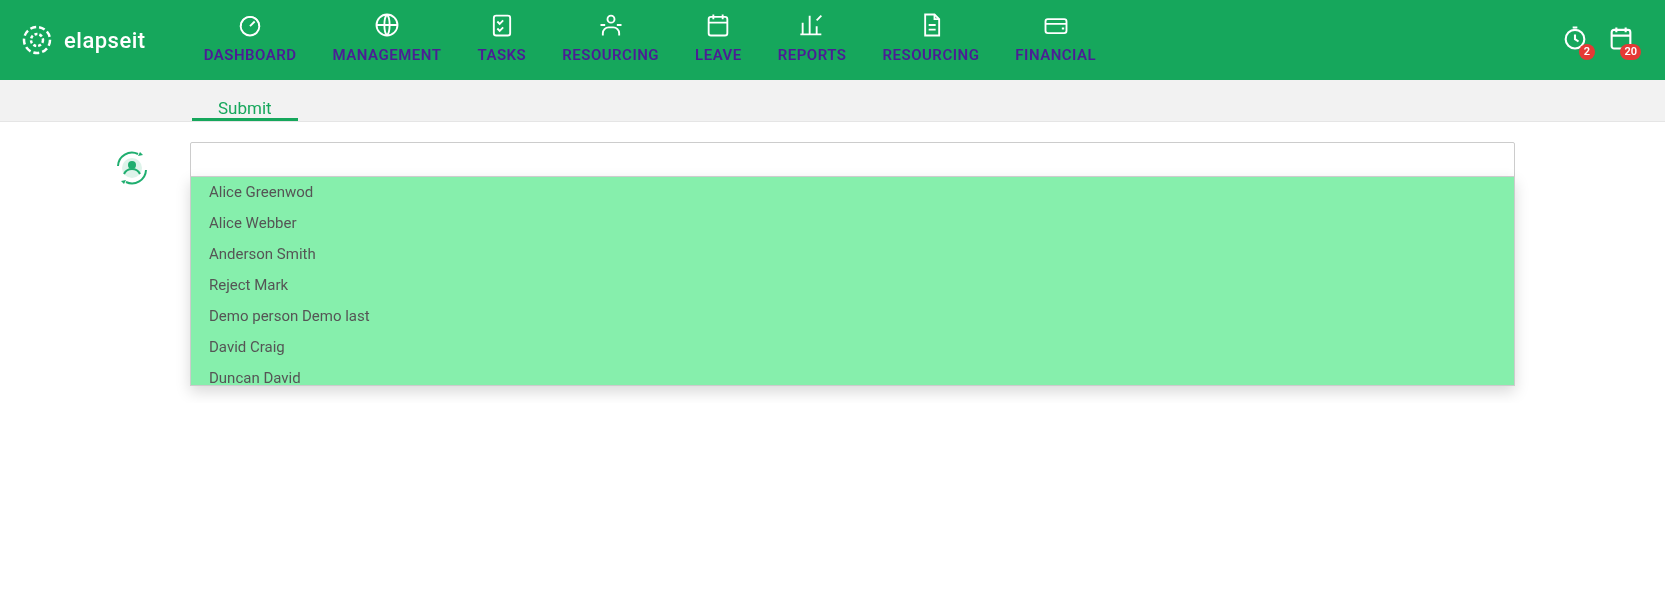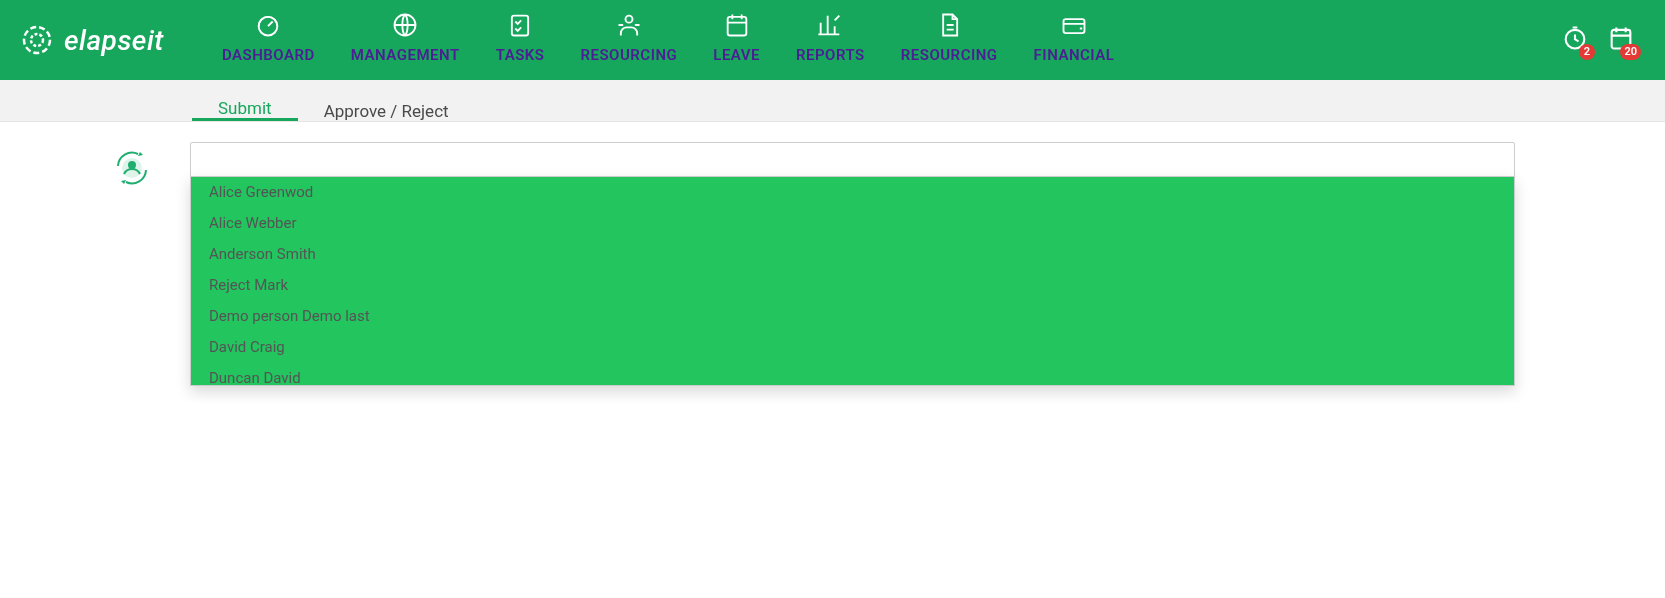--- a/index.html
+++ b/index.html
@@ -20,24 +20,23 @@
   }
   .logo-wrap {
     display: flex;
     align-items: center;
     color: #fff;
     gap: 10px;
     margin-right: 40px;
   }
   .logo-mark svg { display:block; }
   .logo-text {
-    font-size: 28px;
+    font-size: 22px;
     font-weight: 500;
     letter-spacing: .5px;
-    font-style: italic;
   }
   .nav {
     display: flex;
     align-items: flex-end;
     height: 100%;
     gap: 0;
   }
   .nav-item {
     display: flex;
     flex-direction: column;
@@ -127,21 +126,21 @@
     border-radius: 2px;
     background: #fff;
     padding: 6px 10px;
     font-size: 15px;
   }
   .dropdown {
     position: absolute;
     left: 0;
     top: 34px;
     width: 100%;
-    background: #22c55e;
+    background: #86efac;
     border: 1px solid #ccc;
     box-shadow: 0 6px 14px rgba(0,0,0,0.15);
     max-height: 210px;
     overflow: hidden;
     z-index: 5;
   }
   .dropdown-inner {
     max-height: 210px;
     overflow-y: auto;
   }
@@ -294,23 +293,20 @@
           </svg>
       </span>
       <span class="badge">20</span>
     </div>
   </div>
 </div>
 
 <div class="subtabs">
   <div class="subtab active">
     <span>Submit</span>
-  </div>
-  <div class="subtab">
-    <span>Approve / Reject</span>
   </div>
 </div>
 
 <div class="content">
 
   <span class="row-icon">
     <svg width="44" height="44" viewBox="0 0 44 44" fill="none">
       <circle cx="22" cy="22" r="10" fill="#1fae6f" opacity="0.15"></circle>
       <circle cx="22" cy="19" r="4" fill="#1fae6f"></circle>
       <path d="M14 28c2-4 6-5 8-5s6 1 8 5" stroke="#1fae6f" stroke-width="2" fill="none"></path>

